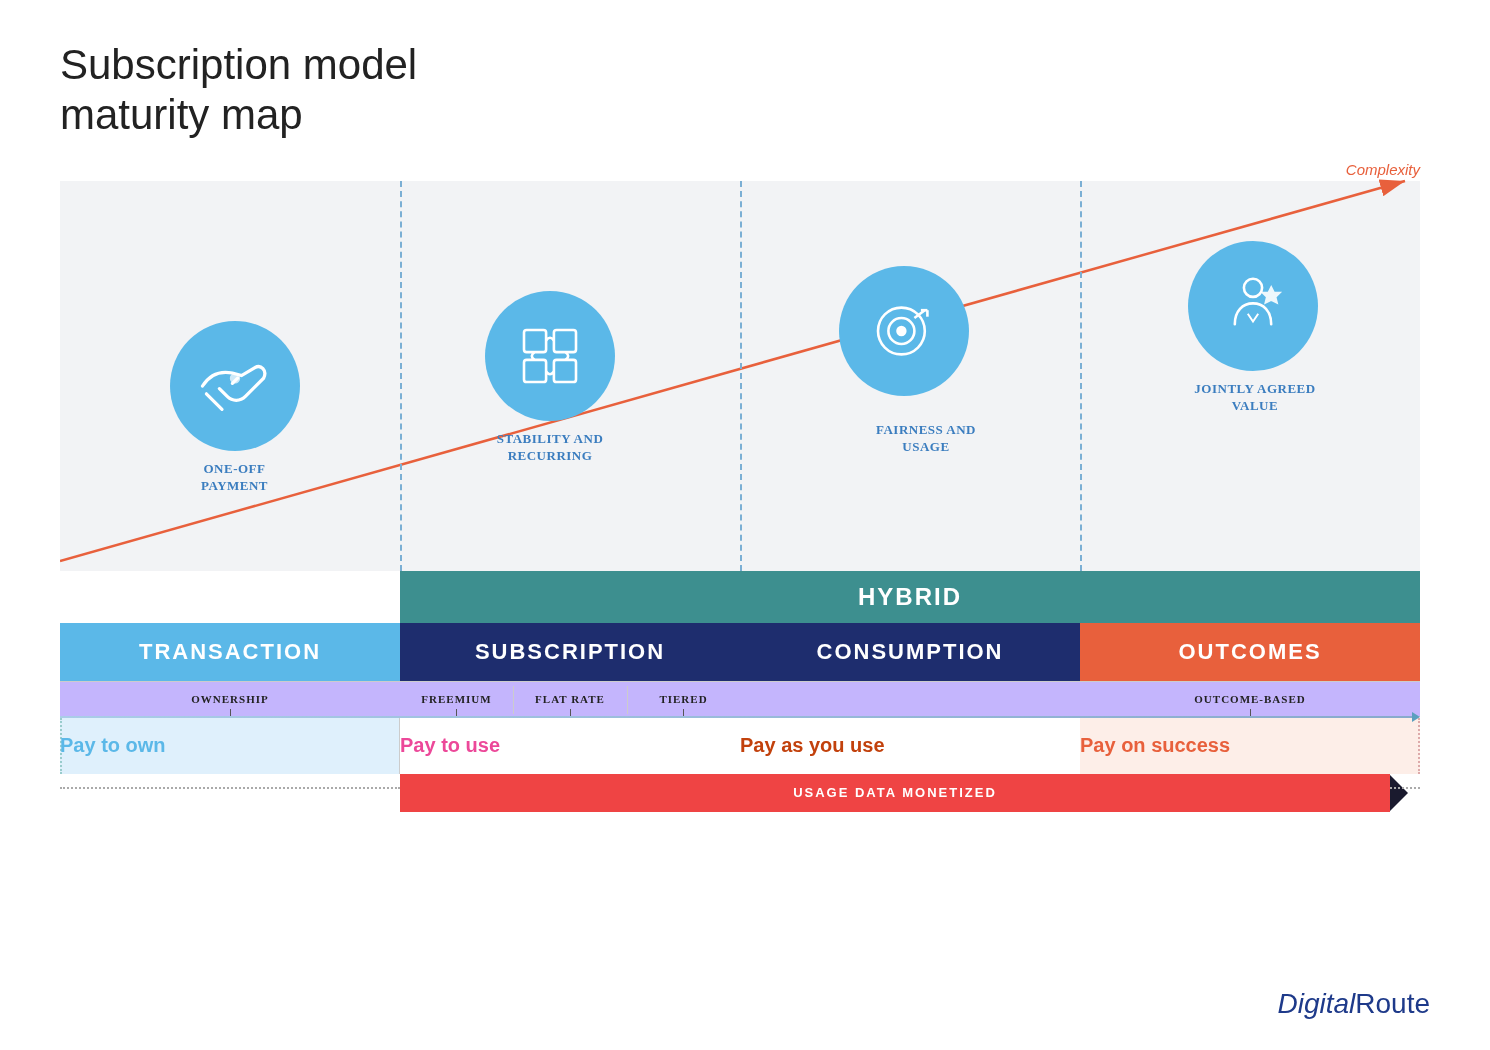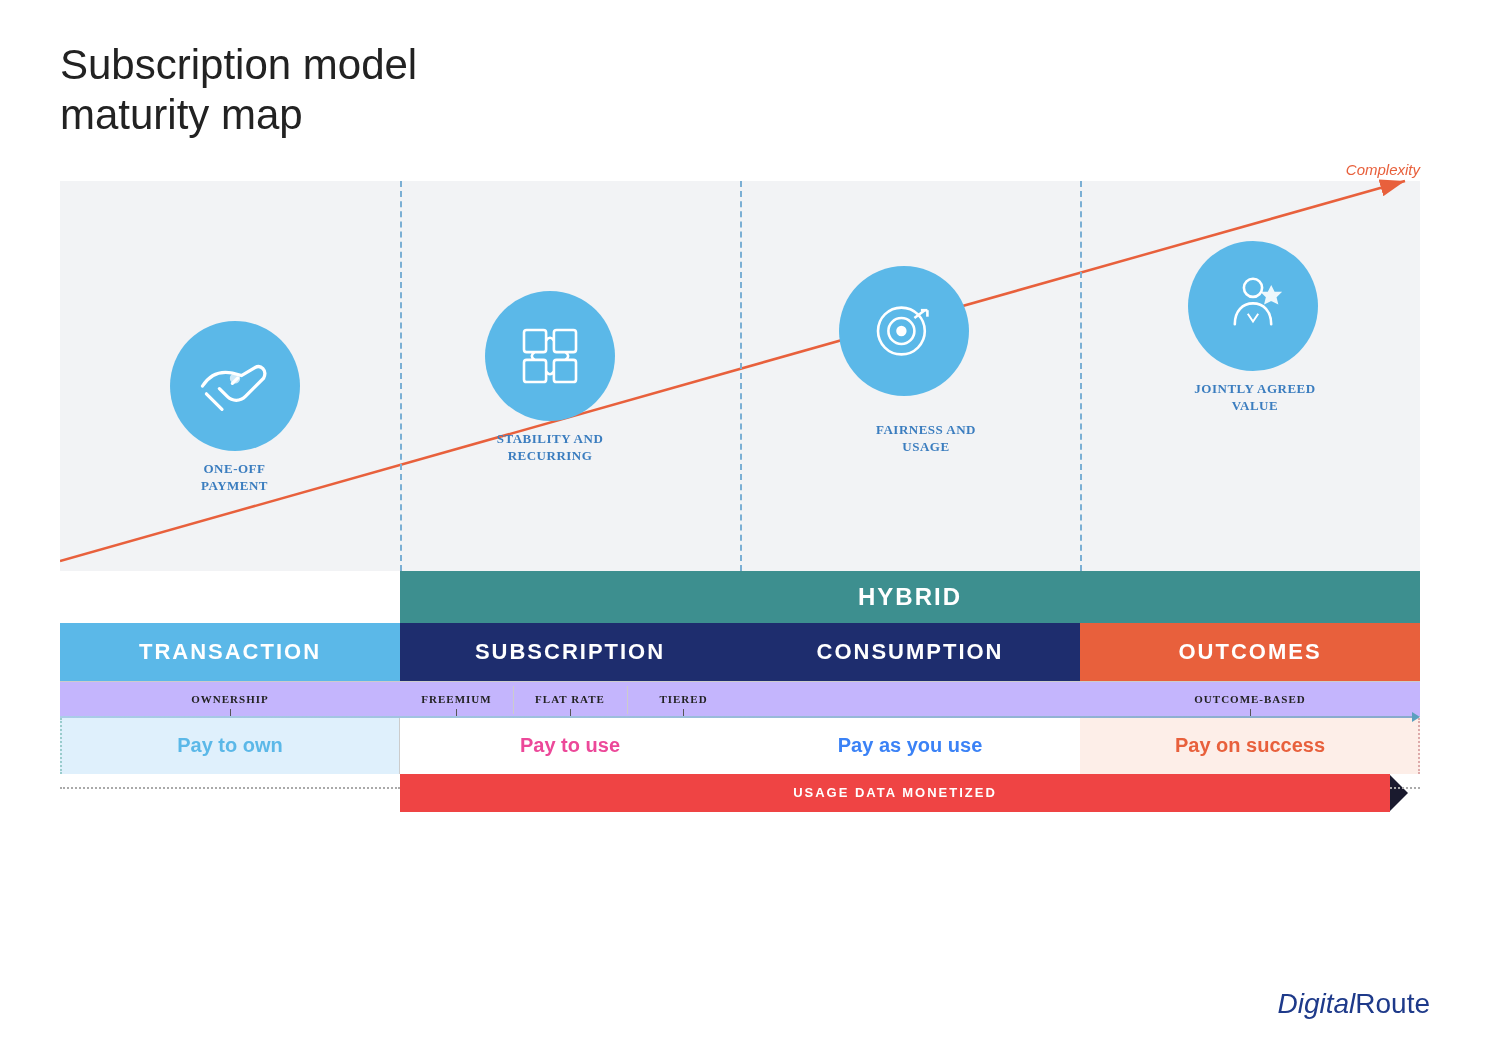--- a/index.html
+++ b/index.html
@@ -143,21 +143,20 @@
       font-weight: 700;
       color: #222;
       letter-spacing: 1px;
       text-align: center;
     }
     
     .pay-row {
       position: absolute;
       display: flex;
       align-items: center;
-      justify-content: center;
       z-index: 9;
     }
     .pay-text {
       font-size: 20px;
       font-weight: 700;
       text-align: center;
     }
     
     .logo {
       position: absolute;
@@ -323,21 +322,21 @@
     <div style="position:absolute; top:567px; left:680px; width:340px; height:56px; background:#fff; z-index:8;"></div>
     <div style="position:absolute; top:567px; left:1020px; width:340px; height:56px; background:#fdeee8; z-index:8; border-right:2px dotted #daa;"></div>
 
     <div class="pay-row" style="top:567px; left:0; width:340px; height:56px; position:absolute; z-index:10;">
       <span class="pay-text" style="color:#5bb8e8;">Pay to own</span>
     </div>
     <div class="pay-row" style="top:567px; left:340px; width:340px; height:56px; position:absolute; z-index:10;">
       <span class="pay-text" style="color:#ec4899;">Pay to use</span>
     </div>
     <div class="pay-row" style="top:567px; left:680px; width:340px; height:56px; position:absolute; z-index:10;">
-      <span class="pay-text" style="color:#3b82f6;">Pay as you use</span>
+      <span class="pay-text" style="color:#c2410c;">Pay as you use</span>
     </div>
     <div class="pay-row" style="top:567px; left:1020px; width:340px; height:56px; position:absolute; z-index:10;">
       <span class="pay-text" style="color:#e8603c;">Pay on success</span>
     </div>
 
     <div style="position:absolute; top:623px; left:340px; width:990px; height:38px; background:#ef4444; z-index:11; display:flex; align-items:center; justify-content:center;">
       <span style="color:white; font-size:13px; font-weight:700; letter-spacing:2px;">USAGE DATA MONETIZED</span>
 
       <div style="position:absolute; right:-18px; top:1px; width:0; height:0; border-top:18px solid transparent; border-bottom:18px solid transparent; border-left:18px solid #1a1a2e;"></div>
     </div>

